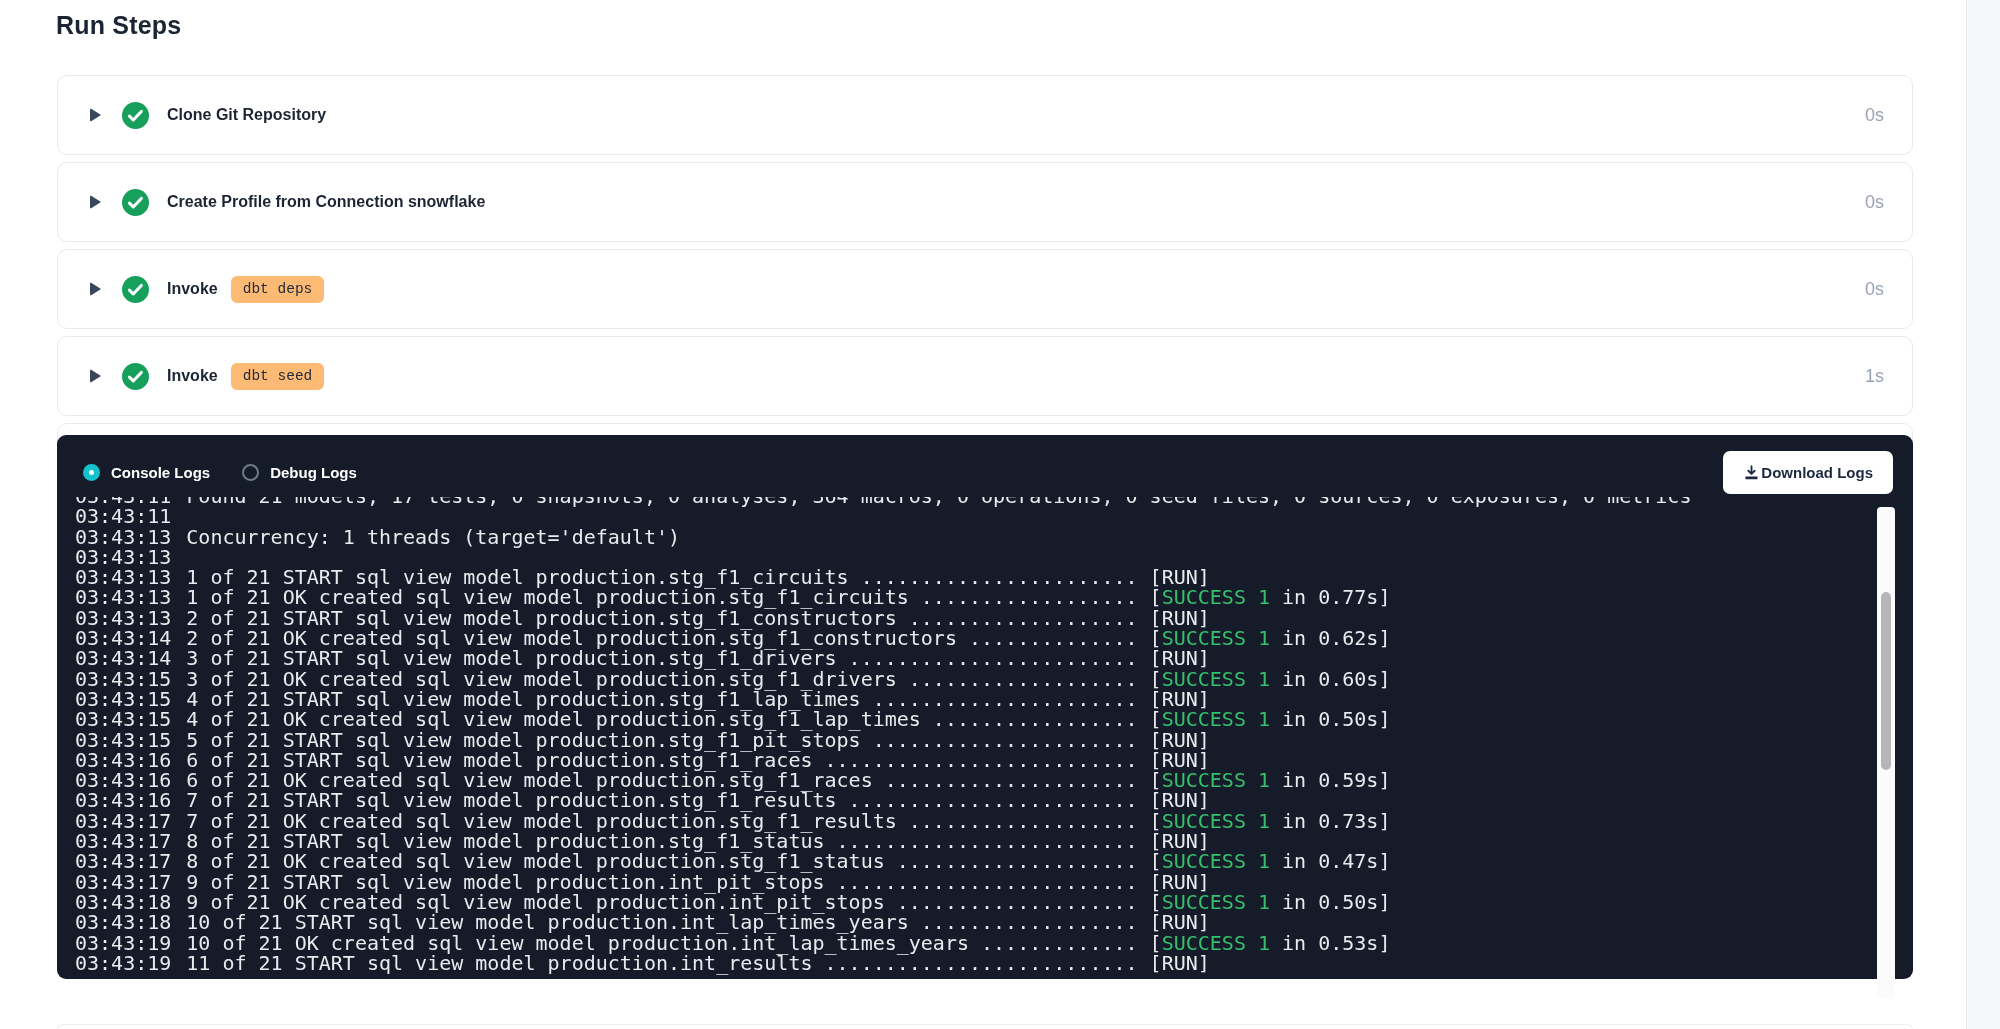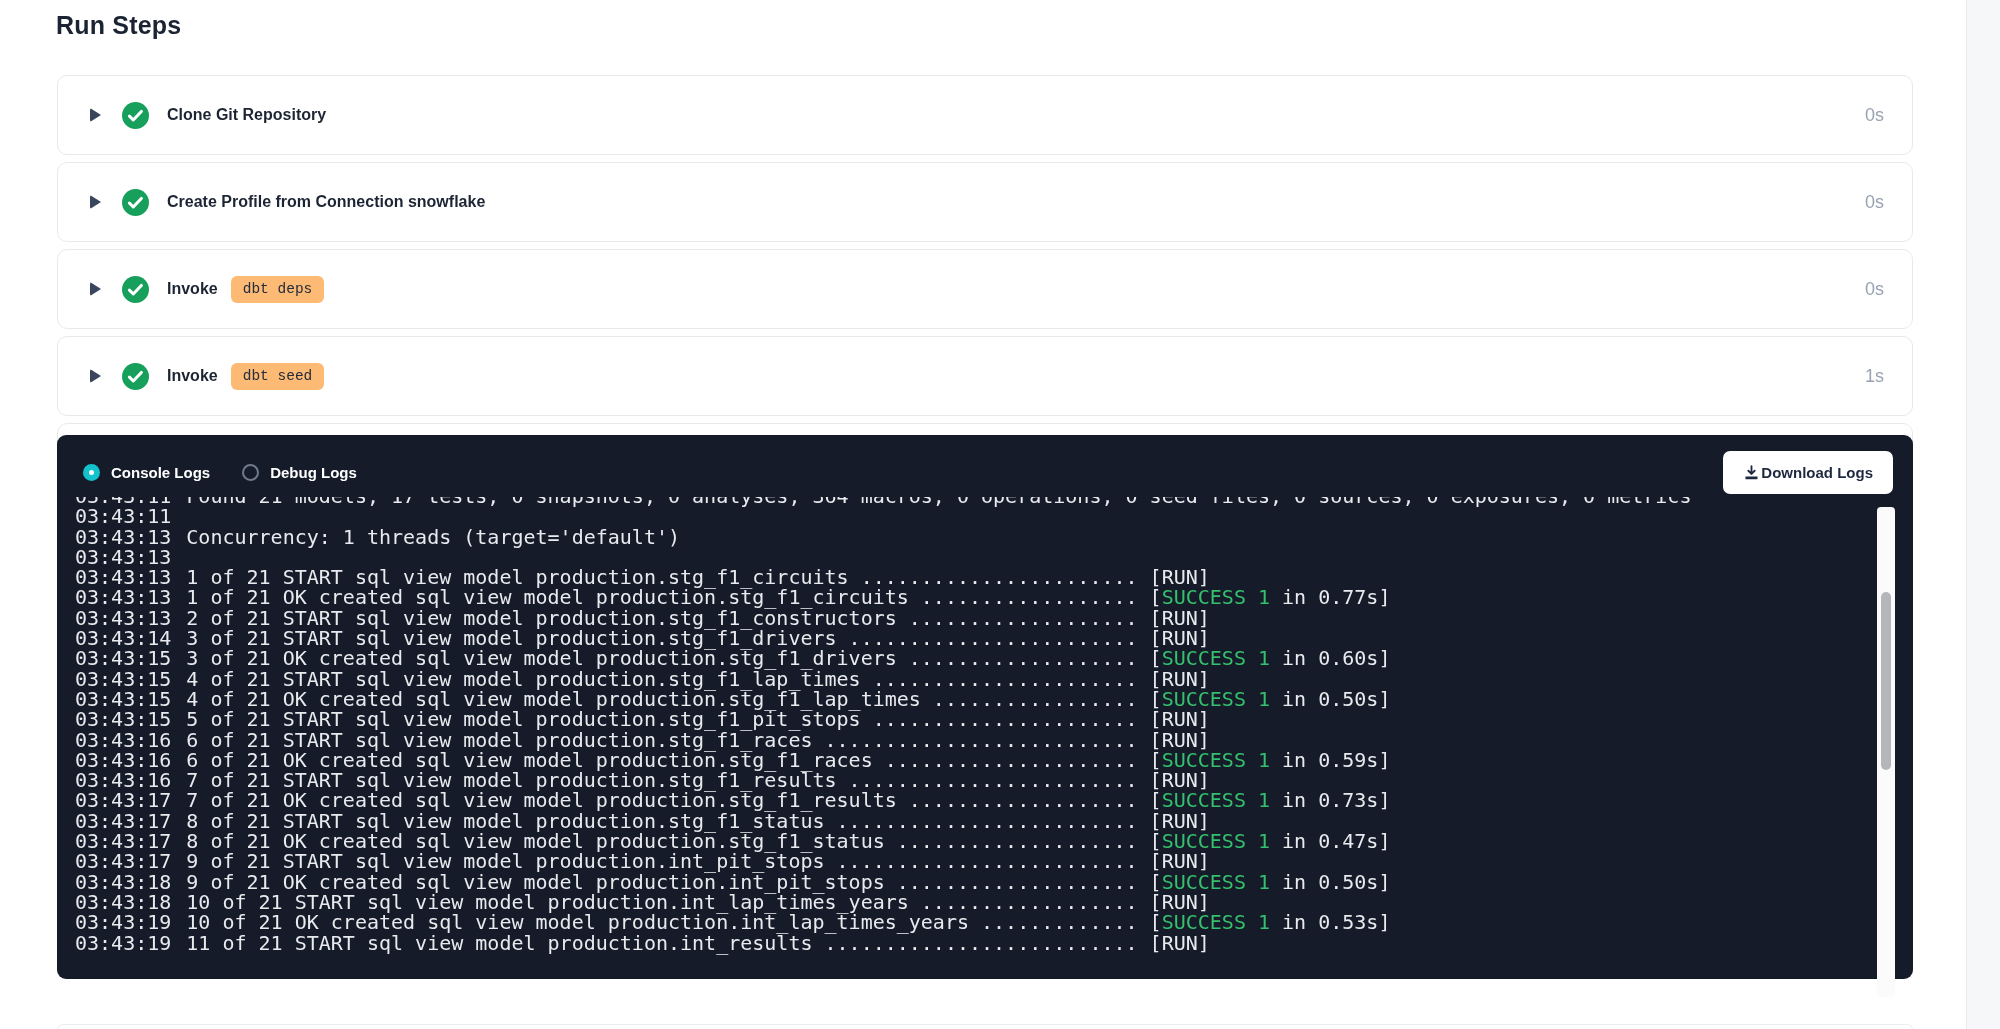--- a/index.html
+++ b/index.html
@@ -155,20 +155,21 @@
 
   <div class="log-viewport">
     <div class="log-content">
         <div class="log-line"><span class="ts">03:43:11</span><span>Found 21 models, 17 tests, 0 snapshots, 0 analyses, 364 macros, 0 operations, 0 seed files, 0 sources, 0 exposures, 0 metrics</span></div>
         <div class="log-line"><span class="ts">03:43:11</span><span></span></div>
         <div class="log-line"><span class="ts">03:43:13</span><span>Concurrency: 1 threads (target='default')</span></div>
         <div class="log-line"><span class="ts">03:43:13</span><span></span></div>
         <div class="log-line"><span class="ts">03:43:13</span><span>1 of 21 START sql view model production.stg_f1_circuits ....................... </span><span>[RUN]</span></div>
         <div class="log-line"><span class="ts">03:43:13</span><span>1 of 21 OK created sql view model production.stg_f1_circuits .................. </span><span>[</span><span class="green">SUCCESS 1</span><span> in 0.77s]</span></div>
         <div class="log-line"><span class="ts">03:43:13</span><span>2 of 21 START sql view model production.stg_f1_constructors ................... </span><span>[RUN]</span></div>
+        <div class="log-line"><span class="ts">03:43:14</span><span>2 of 21 OK created sql view model production.stg_f1_constructors .............. </span><span>[</span><span class="green">SUCCESS 1</span><span> in 0.62s]</span></div>
         <div class="log-line"><span class="ts">03:43:14</span><span>3 of 21 START sql view model production.stg_f1_drivers ........................ </span><span>[RUN]</span></div>
         <div class="log-line"><span class="ts">03:43:15</span><span>3 of 21 OK created sql view model production.stg_f1_drivers ................... </span><span>[</span><span class="green">SUCCESS 1</span><span> in 0.60s]</span></div>
         <div class="log-line"><span class="ts">03:43:15</span><span>4 of 21 START sql view model production.stg_f1_lap_times ...................... </span><span>[RUN]</span></div>
         <div class="log-line"><span class="ts">03:43:15</span><span>4 of 21 OK created sql view model production.stg_f1_lap_times ................. </span><span>[</span><span class="green">SUCCESS 1</span><span> in 0.50s]</span></div>
         <div class="log-line"><span class="ts">03:43:15</span><span>5 of 21 START sql view model production.stg_f1_pit_stops ...................... </span><span>[RUN]</span></div>
         <div class="log-line"><span class="ts">03:43:16</span><span>6 of 21 START sql view model production.stg_f1_races .......................... </span><span>[RUN]</span></div>
         <div class="log-line"><span class="ts">03:43:16</span><span>6 of 21 OK created sql view model production.stg_f1_races ..................... </span><span>[</span><span class="green">SUCCESS 1</span><span> in 0.59s]</span></div>
         <div class="log-line"><span class="ts">03:43:16</span><span>7 of 21 START sql view model production.stg_f1_results ........................ </span><span>[RUN]</span></div>
         <div class="log-line"><span class="ts">03:43:17</span><span>7 of 21 OK created sql view model production.stg_f1_results ................... </span><span>[</span><span class="green">SUCCESS 1</span><span> in 0.73s]</span></div>
         <div class="log-line"><span class="ts">03:43:17</span><span>8 of 21 START sql view model production.stg_f1_status ......................... </span><span>[RUN]</span></div>

